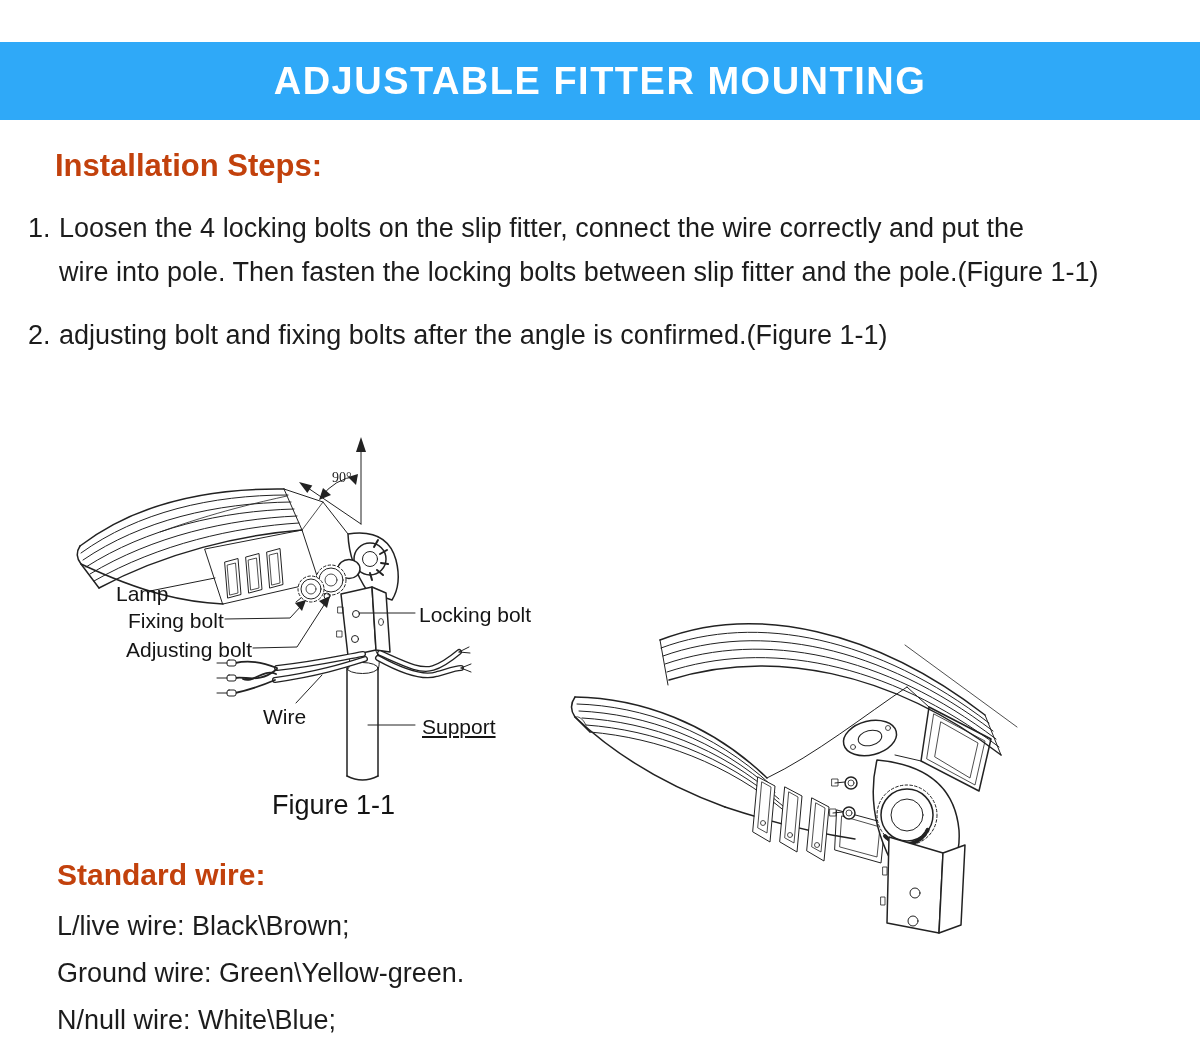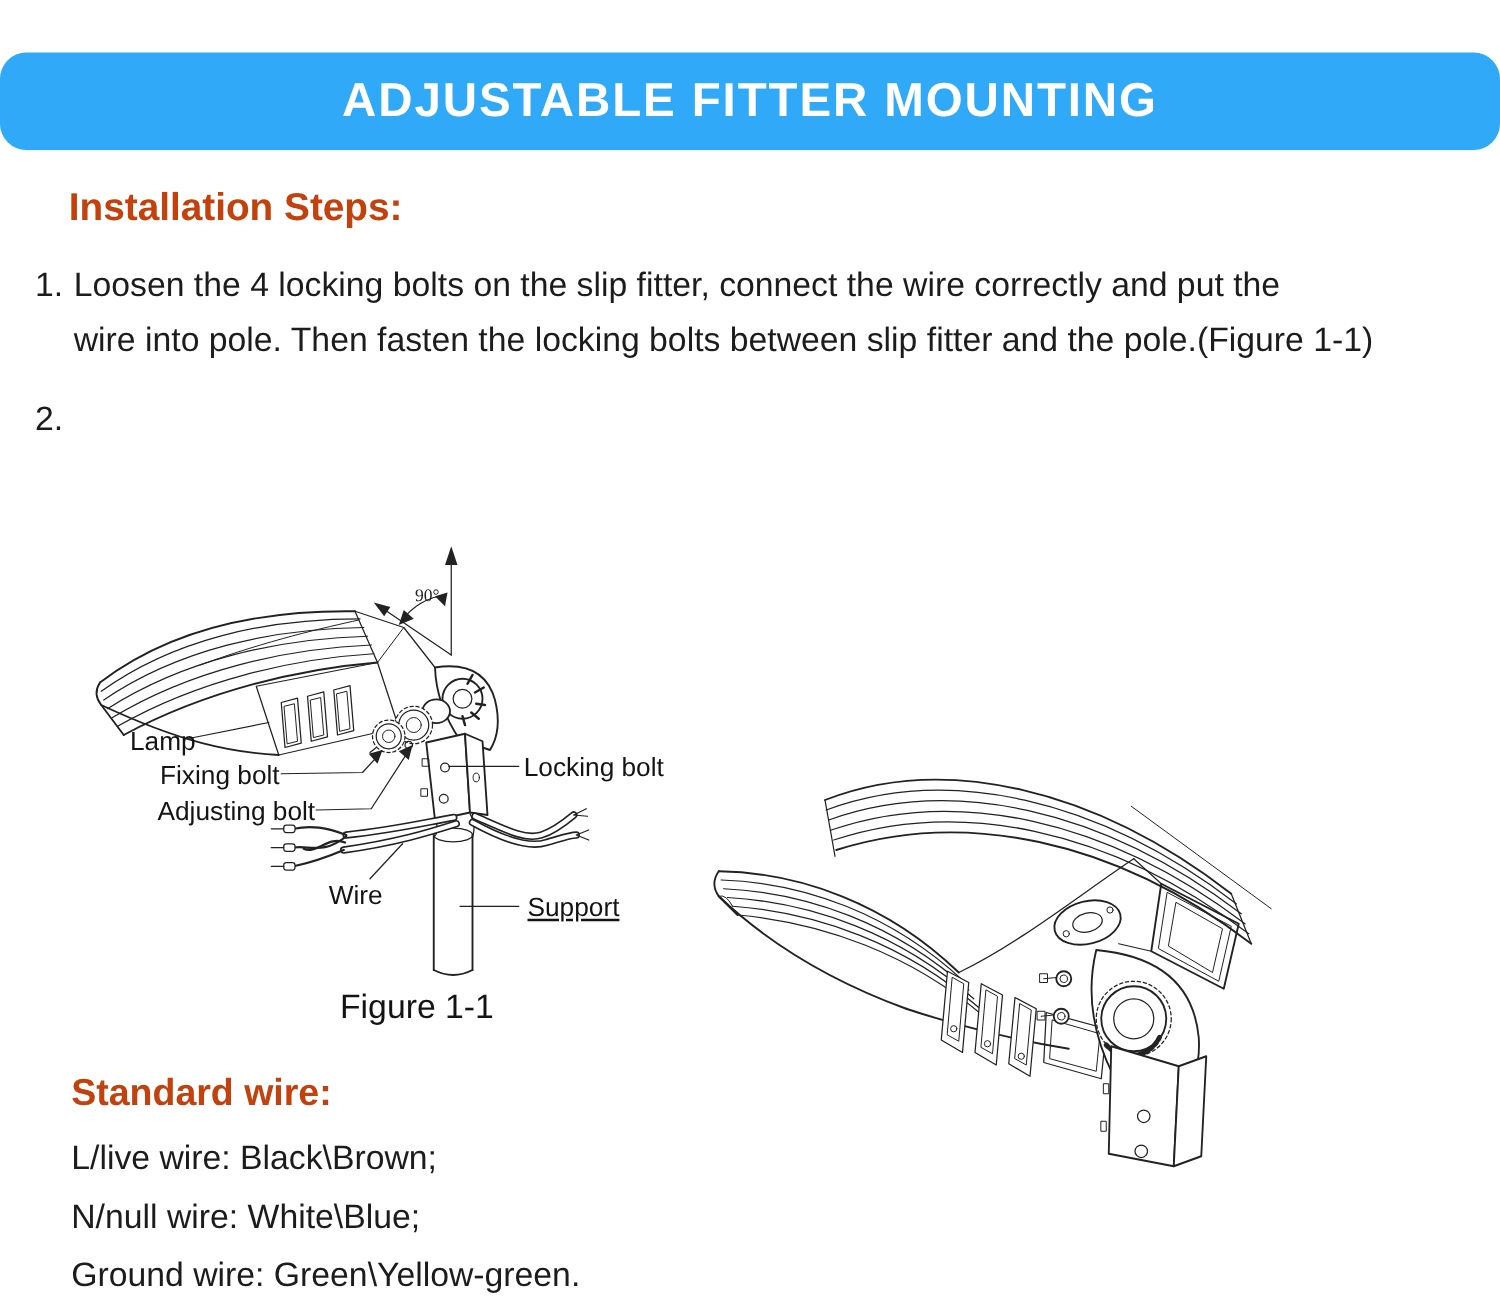--- a/index.html
+++ b/index.html
@@ -2,36 +2,36 @@
 <html><head>
 <meta charset="utf-8">
 <style>
   html,body{margin:0;padding:0;}
   body{
     width:1200px;height:1047px;background:#ffffff;position:relative;overflow:hidden;
     font-family:"Liberation Sans",sans-serif;color:#1c1c1c;
   }
   .banner{
     position:absolute;left:0;top:42px;width:1200px;height:78px;background:#2fa9f8;
-    display:flex;align-items:center;justify-content:center;border-radius:21px;
+    display:flex;align-items:center;justify-content:center;
   }
   .banner h1{
     margin:0;color:#ffffff;font-size:38px;font-weight:bold;letter-spacing:1.5px;white-space:nowrap;
   }
   .blue-heading{position:absolute;margin:0;font-weight:bold;color:#c2410c;white-space:nowrap;}
   #install-heading{left:55px;top:148px;font-size:31px;}
   #wire-heading{left:57px;top:858px;font-size:30px;text-align:right;}
   .step{position:absolute;left:28px;width:1160px;font-size:27px;line-height:44px;}
   .step .num{position:absolute;left:0;top:0;}
   .step .lines{margin-left:31px;}
   #step-1{top:206px;}
   #step-2{top:313px;}
   .wire-lines{position:absolute;left:57px;top:903px;font-size:27px;line-height:47px;}
   .fig-label{position:absolute;font-size:21px;color:#141414;white-space:nowrap;}
-  #lbl-lamp{left:104px;top:582px;}
+  #lbl-lamp{left:116px;top:582px;}
   #lbl-fixing{left:128px;top:609px;}
   #lbl-adjusting{left:126px;top:638px;}
   #lbl-locking{left:419px;top:603px;}
   #lbl-wire{left:263px;top:705px;}
   #lbl-support{left:422px;top:715px;text-decoration:underline;}
   #lbl-angle{left:332px;top:470px;font-family:"Liberation Serif",serif;font-size:14px;color:#222;}
   .fig-caption{position:absolute;left:272px;top:790px;font-size:27px;color:#141414;white-space:nowrap;}
   #fig-left{position:absolute;left:65px;top:432px;}
   #fig-right{position:absolute;left:555px;top:595px;}
   .ln{fill:none;stroke:#222;stroke-width:1.5;stroke-linecap:round;stroke-linejoin:round;}
@@ -56,20 +56,21 @@
   <span class="num">1.</span>
   <div class="lines">
     <div>Loosen the 4 locking bolts on the slip fitter, connect the wire correctly and put the</div>
     <div>wire into pole. Then fasten the locking bolts between slip fitter and the pole.(Figure 1-1)</div>
   </div>
 </div>
 
 <div class="step" id="step-2">
   <span class="num">2.</span>
   <div class="lines">
+    <div>adjusting bolt and fixing bolts after the angle is confirmed.(Figure 1-1)</div>
   </div>
 </div>
 
 <svg id="fig-left" width="470" height="400" viewBox="0 0 470 400">
 
   <g>
     <path class="ln thin" d="M296,92 L296,16"></path>
     <polygon class="fillb" points="296,5 291,20 301,20"></polygon>
     <path class="ln thin" d="M296,92 L240,54"></path>
     <polygon class="fillb" points="234,50 247.3,53.6 242.3,61"></polygon>
@@ -261,15 +262,15 @@
 <span class="fig-label" id="lbl-adjusting">Adjusting bolt</span>
 <span class="fig-label" id="lbl-locking">Locking bolt</span>
 <span class="fig-label" id="lbl-wire">Wire</span>
 <span class="fig-label" id="lbl-support">Support</span>
 <span class="fig-label" id="lbl-angle">90°</span>
 <div class="fig-caption">Figure 1-1</div>
 
 <h2 id="wire-heading" class="blue-heading">Standard wire:</h2>
 <div class="wire-lines">
   <div>L/live wire: Black\Brown;</div>
+  <div>Ground wire: Green\Yellow-green.</div>
   <div>N/null wire: White\Blue;</div>
-  <div>Ground wire: Green\Yellow-green.</div>
 </div>
 
 </body></html>

